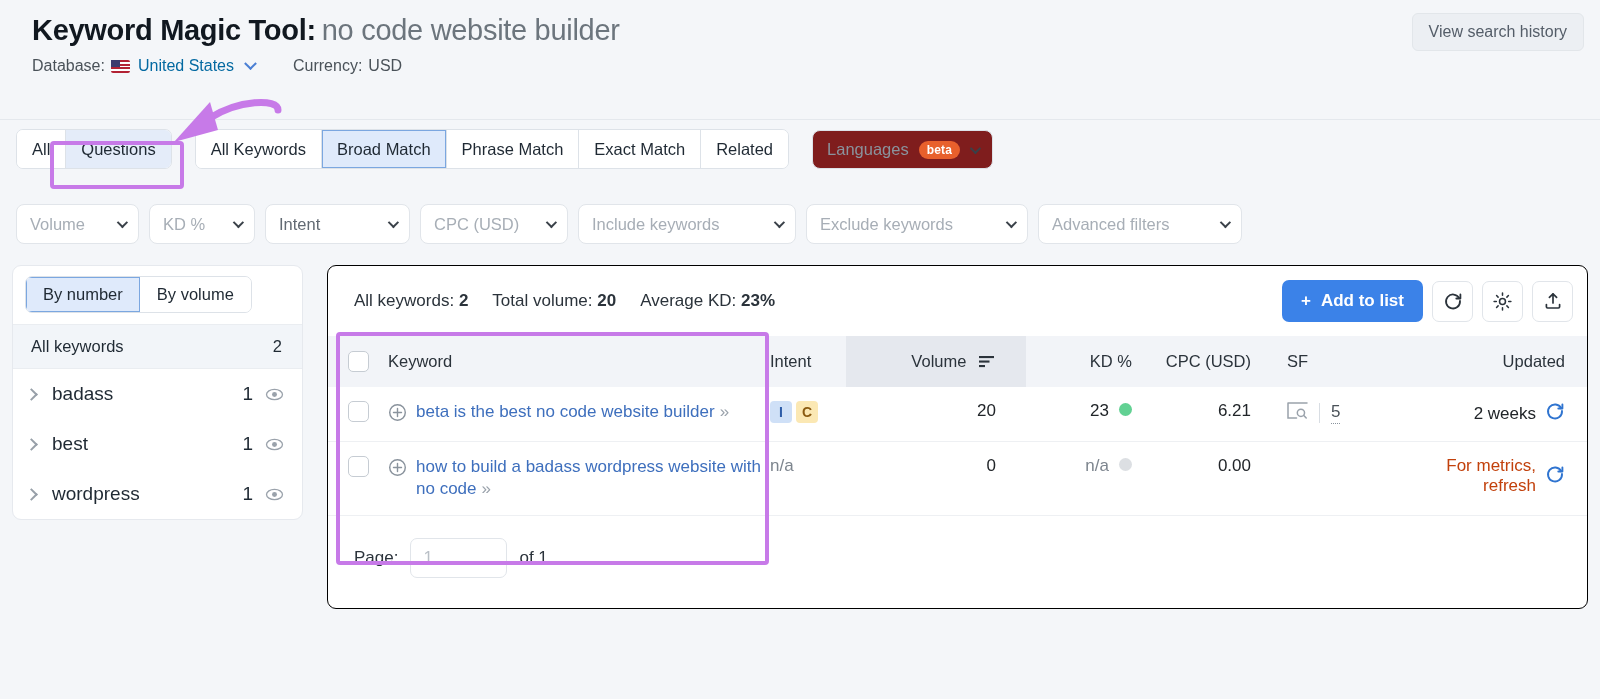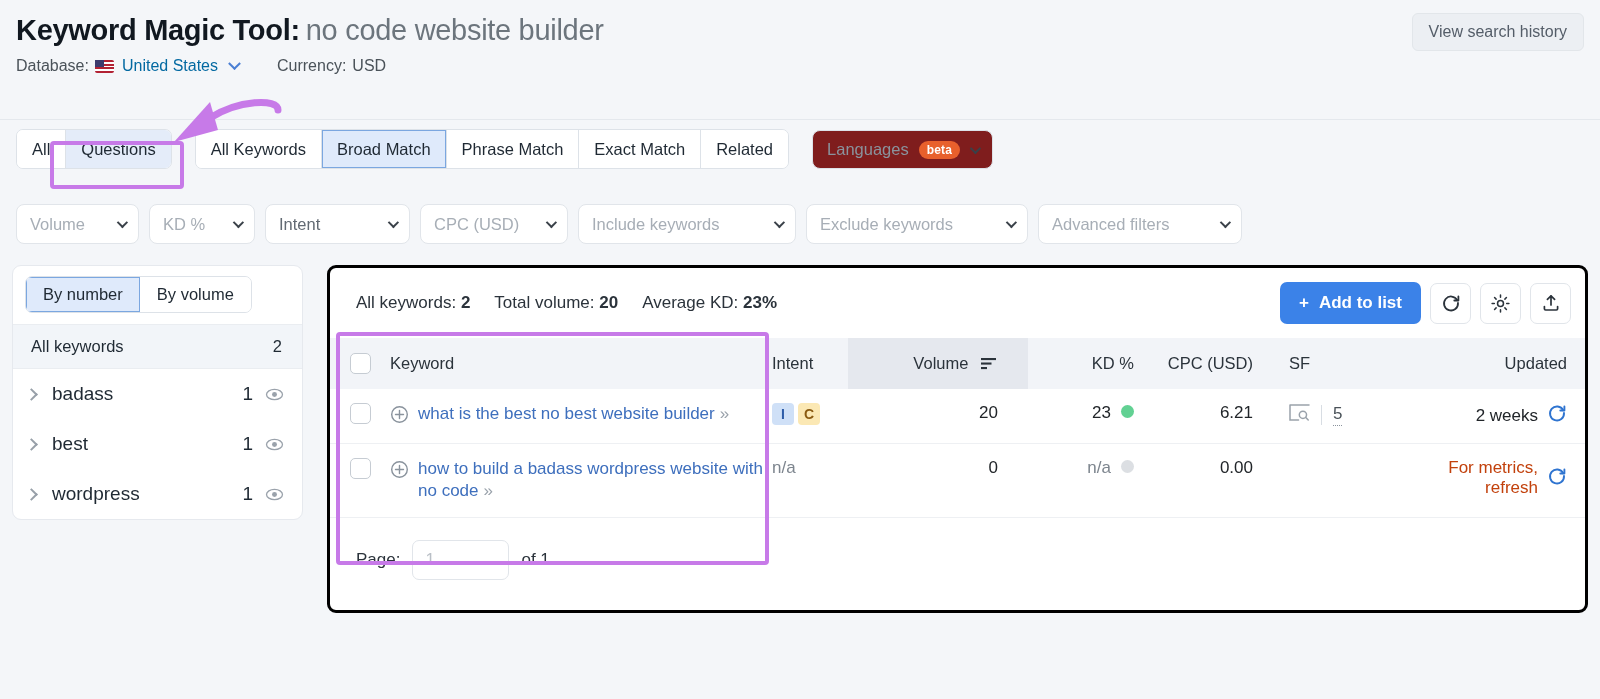--- a/index.html
+++ b/index.html
@@ -6,21 +6,21 @@
   html, body {
     width: 1600px; height: 699px;
     background: #f4f6f9;
     font-family: "Liberation Sans", sans-serif;
     color: #212529;
     overflow: hidden;
   }
   .page { position: relative; width: 1600px; height: 699px; }
 
   
-  .header { padding: 12px 16px 0 16px; }
+  .header { padding: 12px 16px 0 32px; }
   .title-row { display: flex; align-items: flex-start; }
   .page-title {
     font-size: 29px; font-weight: 700; letter-spacing: -0.3px;
     color: #111820; line-height: 1.25;
   }
   .page-title .query { font-weight: 400; color: #6c757d; margin-left: 6px; }
   .history-btn {
     position: absolute; top: 13px; right: 16px;
     background: #eceff3; border: 1px solid #e2e6ea; border-radius: 6px;
     color: #545d68; font-size: 16px; padding: 9px 16px; cursor: pointer;
@@ -126,21 +126,21 @@
     width: 9px; height: 9px; border-right: 2px solid #98a0a9;
     border-bottom: 2px solid #98a0a9; transform: rotate(-45deg);
     margin-right: 16px; flex: none;
   }
   .grp .nm { flex: 1; }
   .grp .ct { margin-right: 12px; }
   .eye { width: 19px; height: 19px; flex: none; }
 
   .maincard {
     position: absolute; left: 327px; top: 265px; width: 1261px;
-    background: #fff; border: 3px solid #000000; border-radius: 9px;
+    background: #fff; border: 1px solid #000000; border-radius: 9px;
     overflow: hidden;
   }
   .mc-top {
     display: flex; align-items: center; justify-content: space-between;
     padding: 14px 14px 14px 26px;
   }
   .summary { display: flex; gap: 24px; font-size: 17px; color: #2b333b; }
   .summary b { font-weight: 700; }
   .mc-actions { display: flex; align-items: center; gap: 9px; }
   .add-btn {
@@ -411,21 +411,21 @@
             <span class="cbx"></span>
           </td>
           <td class="c-kw">
             <div class="kw-cell">
               <span class="plus-circ">
                 <svg width="19" height="19" viewBox="0 0 20 20">
                     <circle cx="10" cy="10" r="8.2" fill="none" stroke="#8a939d" stroke-width="1.5"></circle>
                     <path d="M10 5.8v8.4M5.8 10h8.4" stroke="#8a939d" stroke-width="1.5" stroke-linecap="round"></path>
                   </svg>
               </span>
-              <span class="kw-link"><span>what is the best no best website builder</span><span class="dblchev">»</span></span>
+              <span class="kw-link"><span>beta is the best no code website builder</span><span class="dblchev">»</span></span>
             </div>
           </td>
           <td class="c-int">
             <span class="badge i">I</span><span class="badge c">C</span>
           </td>
           <td class="c-vol">20</td>
           <td class="c-kd">
             <span>23</span><span class="dot" id="kd-dot-0" style="background: rgb(98, 209, 147);"></span>
           </td>
           <td class="c-cpc">6.21</td>

